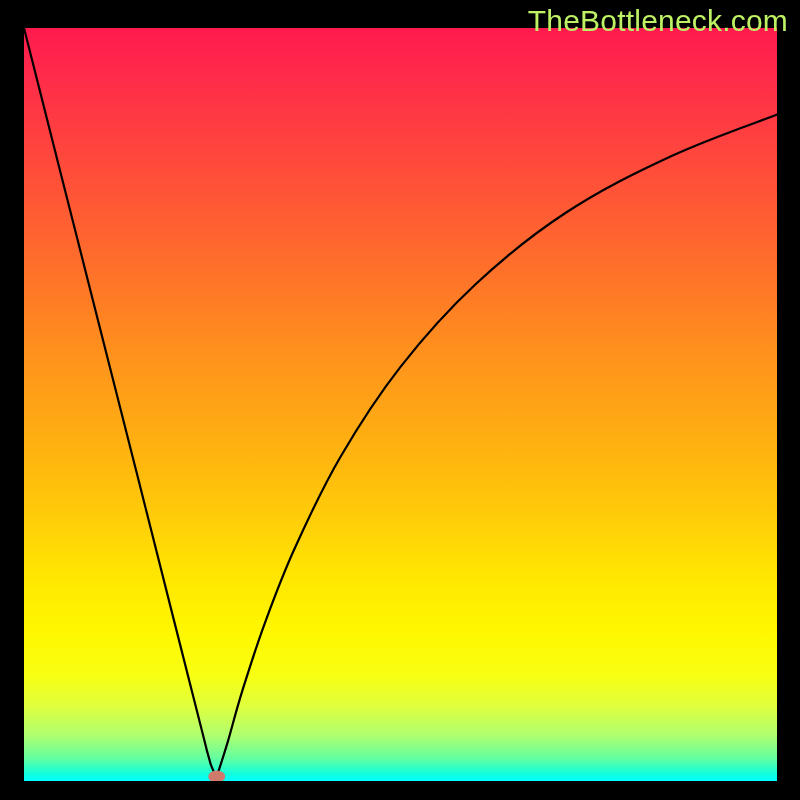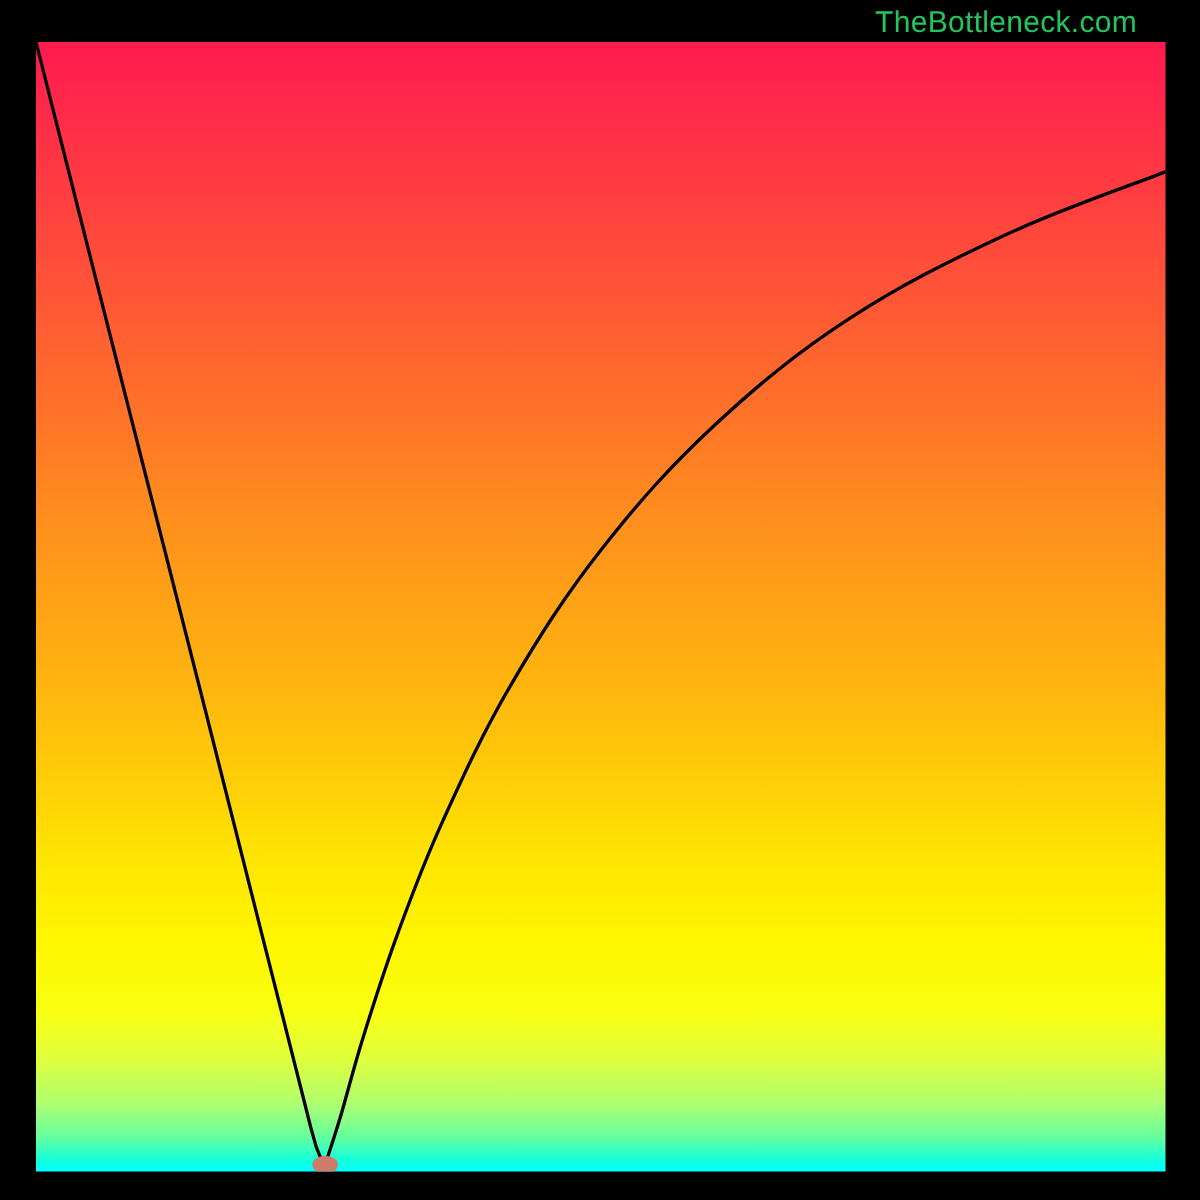--- a/index.html
+++ b/index.html
@@ -7,23 +7,23 @@
     width: 800px;
     height: 800px;
     background: #000;
     position: relative;
     overflow: hidden;
     font-family: Arial, Helvetica, sans-serif;
   }
   .watermark {
     position: absolute;
     top: 4px;
-    right: 42px;
-    color: #22c55e;
-    font-size: 20px;
+    right: 12px;
+    color: #bef264;
+    font-size: 30px;
     font-weight: 400;
     z-index: 5;
     letter-spacing: 0.2px;
   }
   .plot {
     position: absolute;
     left: 24px;
     top: 28px;
     width: 753px;
     height: 753px;

